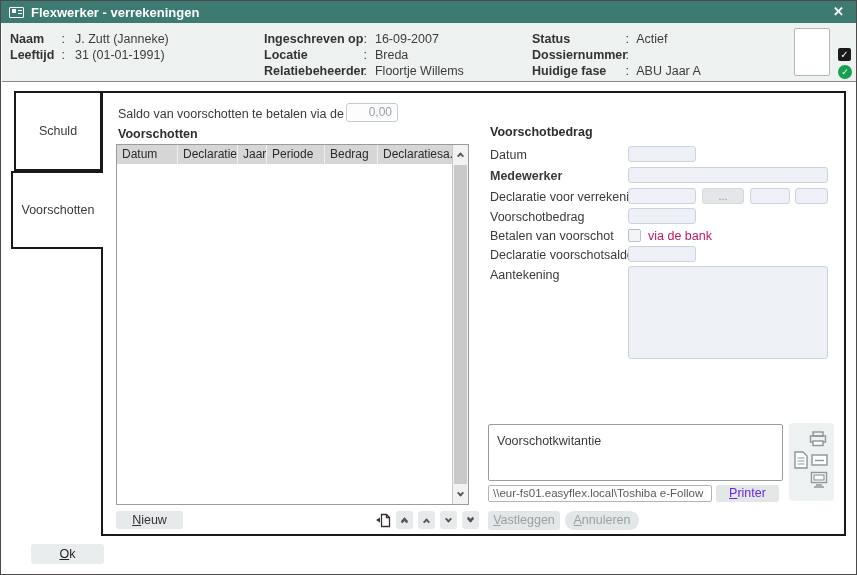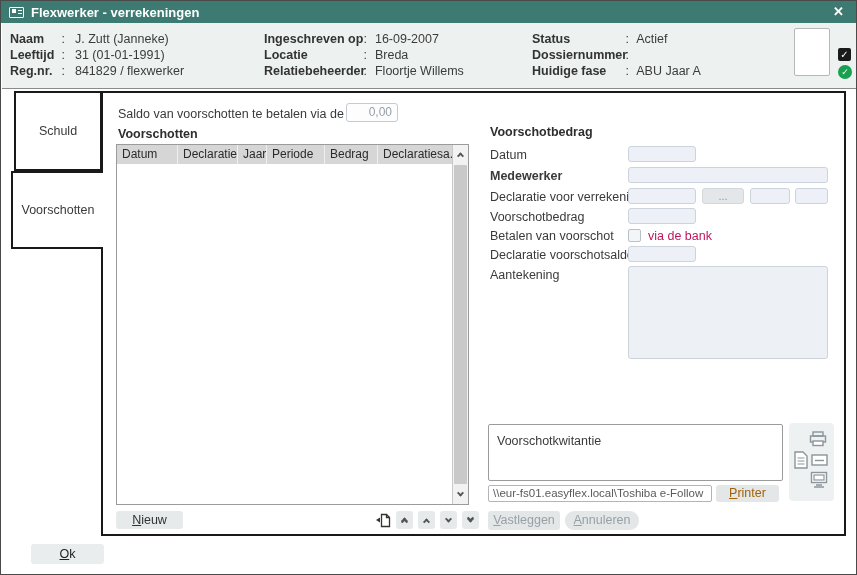--- a/index.html
+++ b/index.html
@@ -9,21 +9,21 @@
 
   
   .titlebar { position:absolute; left:0; top:0; width:100%; height:22px; background:#3d7a72; display:flex; align-items:center; padding:0 8px; }
   .title-icon { width:15px; height:11px; border:1.5px solid #fff; border-radius:1px; position:relative; margin-right:7px; flex:none; }
   .title-icon::before { content:""; position:absolute; left:1.5px; top:1.5px; width:4px; height:4px; background:#fff; }
   .title-icon::after { content:""; position:absolute; right:1px; top:2px; width:4px; height:1.5px; background:#fff; box-shadow:0 3px 0 #fff; }
   .title-text { color:#fff; font-weight:bold; font-size:13px; }
   .close-btn { margin-left:auto; color:#fff; font-weight:bold; font-size:13px; cursor:default; line-height:22px; padding:0 4px; }
 
   
-  .header { position:absolute; left:1px; top:22px; width:855px; height:66px; background:#edf1f0; border-bottom:1px solid #8a8a8a; }
+  .header { position:absolute; left:1px; top:22px; width:855px; height:59px; background:#edf1f0; border-bottom:1px solid #8a8a8a; }
   .hrow { position:absolute; height:15px; line-height:15px; white-space:nowrap; }
   .hlabel { font-weight:bold; color:#333; display:inline-block; }
   .hcolon { display:inline-block; }
   .hvalue { color:#3c3c3c; }
   .photo-box { position:absolute; left:792px; top:5px; width:36px; height:48px; background:#fff; border:1px solid #b7b7b7; border-radius:2px; }
   .chk-black { position:absolute; left:836px; top:25px; width:13px; height:13px; background:#1a1a1a; border-radius:2px; color:#fff; font-size:10px; line-height:13px; text-align:center; }
   .chk-green { position:absolute; left:836px; top:42px; width:14px; height:14px; background:#18a050; border-radius:50%; color:#fff; font-size:9px; line-height:14px; text-align:center; }
 
   
   .tab { position:absolute; background:#fff; border:2px solid #191919; display:flex; align-items:center; justify-content:center; text-align:center; z-index:5; }
@@ -68,21 +68,21 @@
   .dlabel { position:absolute; left:387px; white-space:nowrap; }
   .dinput { position:absolute; background:#edf1f7; border:1px solid #ccd3dc; border-radius:3px; height:16px; }
   .ellipsis-btn { position:absolute; background:#e3e7e9; border:1px solid #d3d8da; border-radius:3px; height:16px; color:#8d979c; font-size:11px; line-height:14px; text-align:center; }
   .checkbox { position:absolute; width:13px; height:13px; background:#f3f6f9; border:1px solid #b8c0c8; border-radius:2px; }
   .gray-text { color:#be185d; }
   .textarea { position:absolute; background:#edf1f6; border:1px solid #ccd3dc; border-radius:3px; }
 
   
   .kwit-box { position:absolute; left:385px; top:331px; width:295px; height:57px; border:1px solid #9b9b9b; border-radius:2px; background:#fff; padding:9px 8px; }
   .printer-path { position:absolute; left:385px; top:392px; width:224px; height:17px; border:1px solid #aeb6bc; border-radius:2px; background:#fff; font-size:11.5px; color:#5a5a5a; line-height:15px; padding:0 4px; white-space:nowrap; overflow:hidden; }
-  .btn-printer { left:613px; top:392px; width:63px; height:17px; line-height:17px; color:#a16207; background:#e4e7e8; }
+  .btn-printer { left:613px; top:392px; width:63px; height:17px; line-height:17px; color:#6d28d9; background:#e4e7e8; }
   .icon-panel { position:absolute; left:686px; top:330px; width:45px; height:78px; background:#eef1f1; border-radius:4px; }
   .icon-panel svg { position:absolute; }
   .btn-disabled { color:#98a1a6; background:#e4e7e8; }
   .btn-vastleggen { left:385px; top:418px; width:72px; height:19px; line-height:19px; }
   .btn-annuleren { left:462px; top:418px; width:74px; height:19px; line-height:19px;border-radius:9px; }
 
   .btn-ok { left:30px; top:543px; width:73px; height:20px; line-height:20px; background:#e9edee; color:#222; }
 </style>
 </head>
 <body>
@@ -98,25 +98,20 @@
   <div class="header">
     <div class="hrow" style="left:8px; top:9px;">
       <span class="hlabel" style="width:48px;">Naam</span>
       <span class="hcolon" style="width:10px;">:</span>
       <span class="hvalue">J. Zutt (Janneke)</span>
     </div>
     <div class="hrow" style="left:8px; top:25px;">
       <span class="hlabel" style="width:48px;">Leeftijd</span>
       <span class="hcolon" style="width:10px;">:</span>
       <span class="hvalue">31 (01-01-1991)</span>
-    </div>
-    <div class="hrow" style="left:8px; top:41px;">
-      <span class="hlabel" style="width:48px;">Reg.nr.</span>
-      <span class="hcolon" style="width:10px;">:</span>
-      <span class="hvalue">841829 / flexwerker</span>
     </div>
 
     <div class="hrow" style="left:262px; top:9px;">
       <span class="hlabel" style="width:96px;">Ingeschreven op</span>
       <span class="hcolon" style="width:8px;">:</span>
       <span class="hvalue">16-09-2007</span>
     </div>
     <div class="hrow" style="left:262px; top:25px;">
       <span class="hlabel" style="width:96px;">Locatie</span>
       <span class="hcolon" style="width:8px;">:</span>

